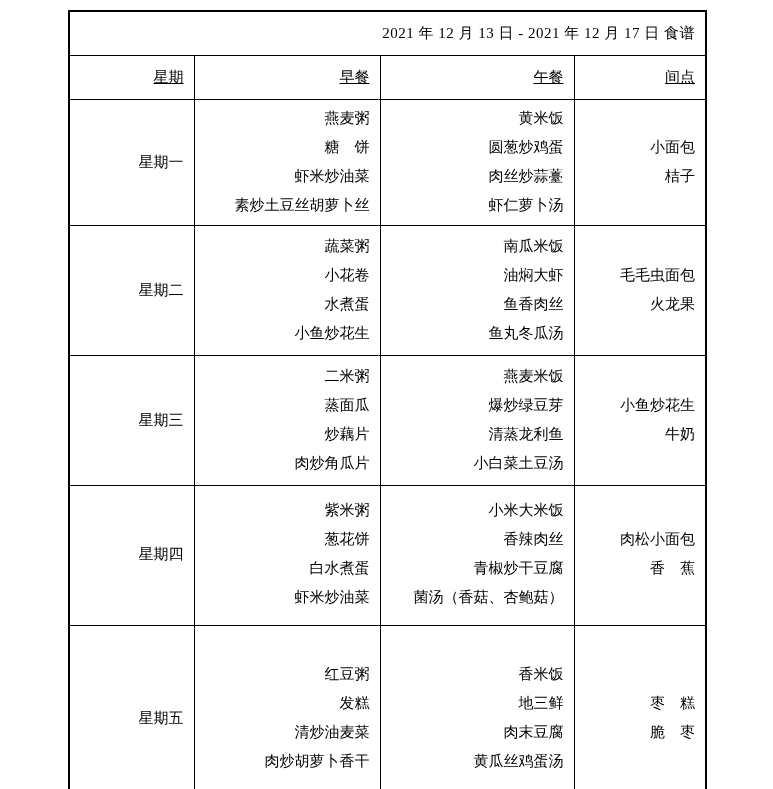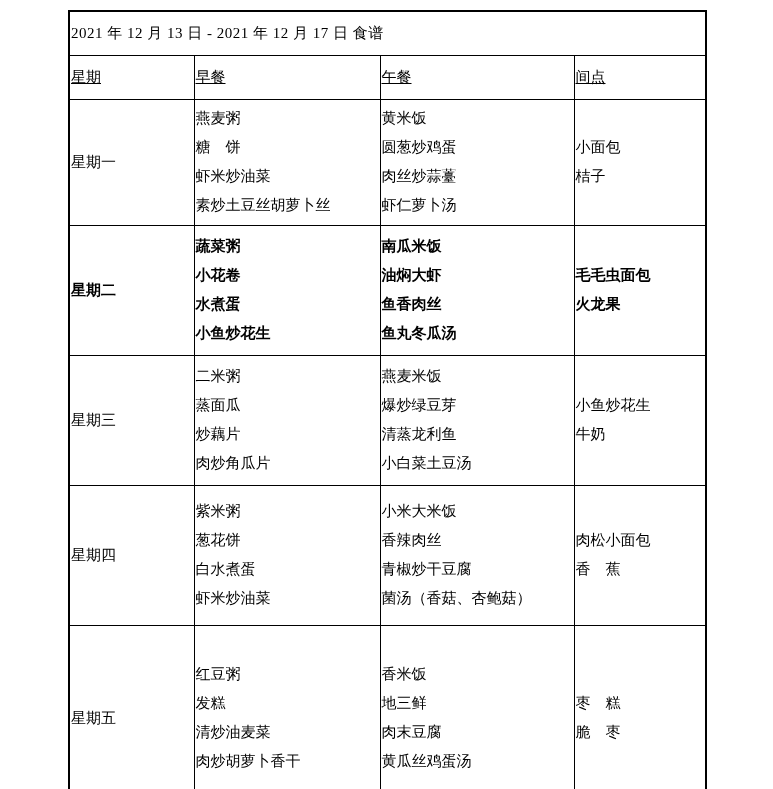--- a/index.html
+++ b/index.html
@@ -18,37 +18,37 @@
   table.menu {
     position: absolute;
     left: 68px; top: 10px;
     width: 637px; height: 767px;
     border-collapse: collapse;
     table-layout: fixed;
     border: 2px solid #000000;
   }
   table.menu td {
     border: 1px solid #000000;
-    text-align: left;
+    text-align: right;
     vertical-align: middle;
     font-size: 15px;
     line-height: 29px;
     white-space: pre-line;
-    padding: 0 1px;
+    padding: 0 10px;
     overflow: hidden;
   }
   tr.title-row td {
     height: 44px;
     letter-spacing: 0.5px;
   }
   tr.header-row td { height: 44px; text-decoration: underline; }
   tr.r1 td { height: 126px; }
-  tr.r2 td { height: 130px; font-weight: bold; }
+  tr.r2 td { height: 130px; }
   tr.r3 td { height: 130px; font-family: Liberation Serif, serif; }
-  tr.r4 td { height: 140px; }
+  tr.r4 td { height: 140px; font-family: Liberation Mono, monospace; }
   tr.r5 td { height: 187px; }
 </style>
 </head>
 <body>
 
 <div class="page">
   <table class="menu">
     <colgroup>
       <col style="width:125px">
       <col style="width:186px">

